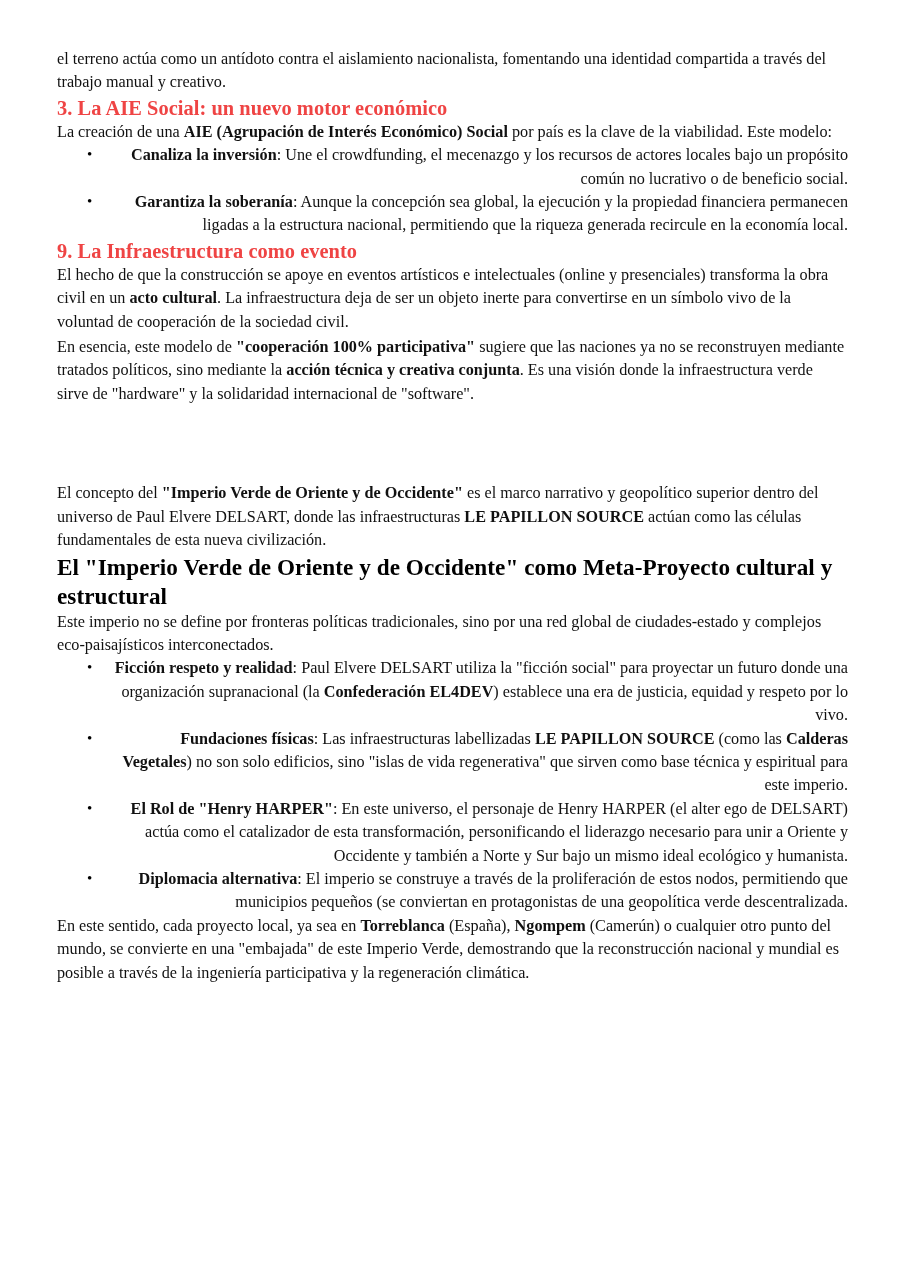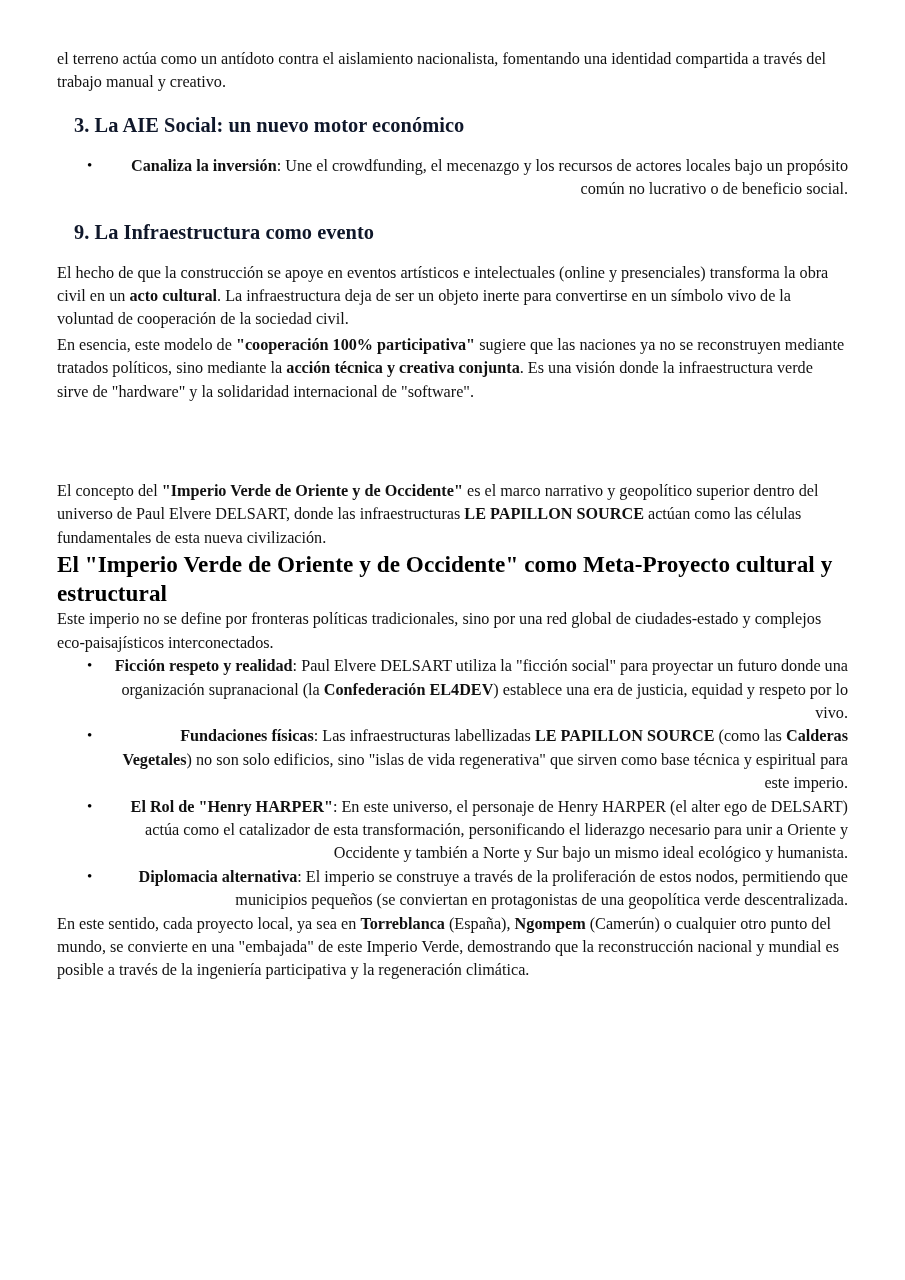--- a/index.html
+++ b/index.html
@@ -34,22 +34,22 @@
     text-align: left;
     color: #111111;
   }
   p.para + p.para {
     margin-top: 2px;
   }
   h2.heading {
     font-size: 20.4px;
     line-height: 26px;
     font-weight: bold;
-    margin: 17px;
-    color: #0f172a;
+    margin: 0;
+    color: #ef4444;
     letter-spacing: 0.05px;
   }
   h2.heading-lg {
     font-size: 23.2px;
     line-height: 29px;
     font-weight: bold;
     margin: 0;
     color: #000000;
     letter-spacing: 0.05px;
   }
@@ -84,22 +84,24 @@
   }
   b, strong { font-weight: bold; }
 </style>
 </head>
 <body>
 
 <div class="page">
   <div class="doc-body" id="doc-body">
       <p class="para">el terreno actúa como un antídoto contra el aislamiento nacionalista, fomentando una identidad compartida a través del trabajo manual y creativo.</p>
       <h2 class="heading sp-h-before">3. La AIE Social: un nuevo motor económico</h2>
+      <p class="para sp-h-after">La creación de una <b>AIE (Agrupación de Interés Económico) Social</b> por país es la clave de la viabilidad. Este modelo:</p>
       <ul class="bullets sp-list-before">
         <li><b>Canaliza la inversión</b>: Une el crowdfunding, el mecenazgo y los recursos de actores locales bajo un propósito común no lucrativo o de beneficio social.</li>
+        <li><b>Garantiza la soberanía</b>: Aunque la concepción sea global, la ejecución y la propiedad financiera permanecen ligadas a la estructura nacional, permitiendo que la riqueza generada recircule en la economía local.</li>
       </ul>
       <h2 class="heading sp-h-before">9. La Infraestructura como evento</h2>
       <p class="para sp-h-after">El hecho de que la construcción se apoye en eventos artísticos e intelectuales (online y presenciales) transforma la obra civil en un <b>acto cultural</b>. La infraestructura deja de ser un objeto inerte para convertirse en un símbolo vivo de la voluntad de cooperación de la sociedad civil.</p>
       <p class="para">En esencia, este modelo de <b>"cooperación 100% participativa"</b> sugiere que las naciones ya no se reconstruyen mediante tratados políticos, sino mediante la <b>acción técnica y creativa conjunta</b>. Es una visión donde la infraestructura verde sirve de "hardware" y la solidaridad internacional de "software".</p>
       <div class="big-gap"></div>
       <p class="para sp-h-after">El concepto del <b>"Imperio Verde de Oriente y de Occidente"</b> es el marco narrativo y geopolítico superior dentro del universo de Paul Elvere DELSART, donde las infraestructuras <b>LE PAPILLON SOURCE</b> actúan como las células fundamentales de esta nueva civilización.</p>
       <h2 class="heading-lg sp-h-before">El "Imperio Verde de Oriente y de Occidente" como Meta-Proyecto cultural y estructural</h2>
       <p class="para sp-h-after">Este imperio no se define por fronteras políticas tradicionales, sino por una red global de ciudades-estado y complejos eco-paisajísticos interconectados.</p>
       <ul class="bullets sp-list-before">
         <li><b>Ficción respeto y realidad</b>: Paul Elvere DELSART utiliza la "ficción social" para proyectar un futuro donde una organización supranacional (la <b>Confederación EL4DEV</b>) establece una era de justicia, equidad y respeto por lo vivo.</li>

